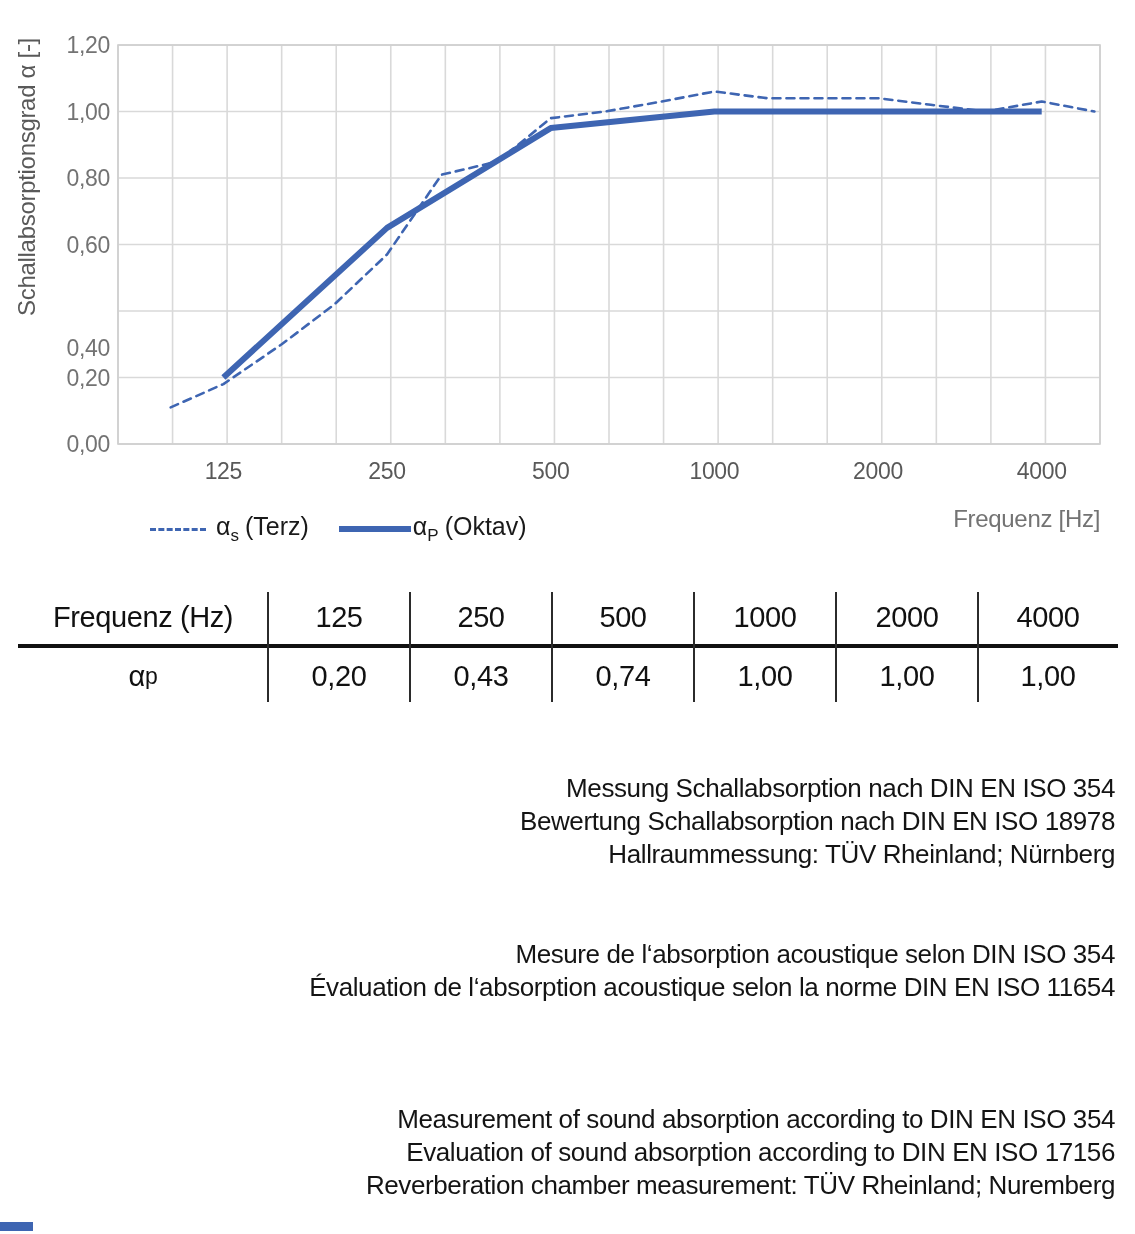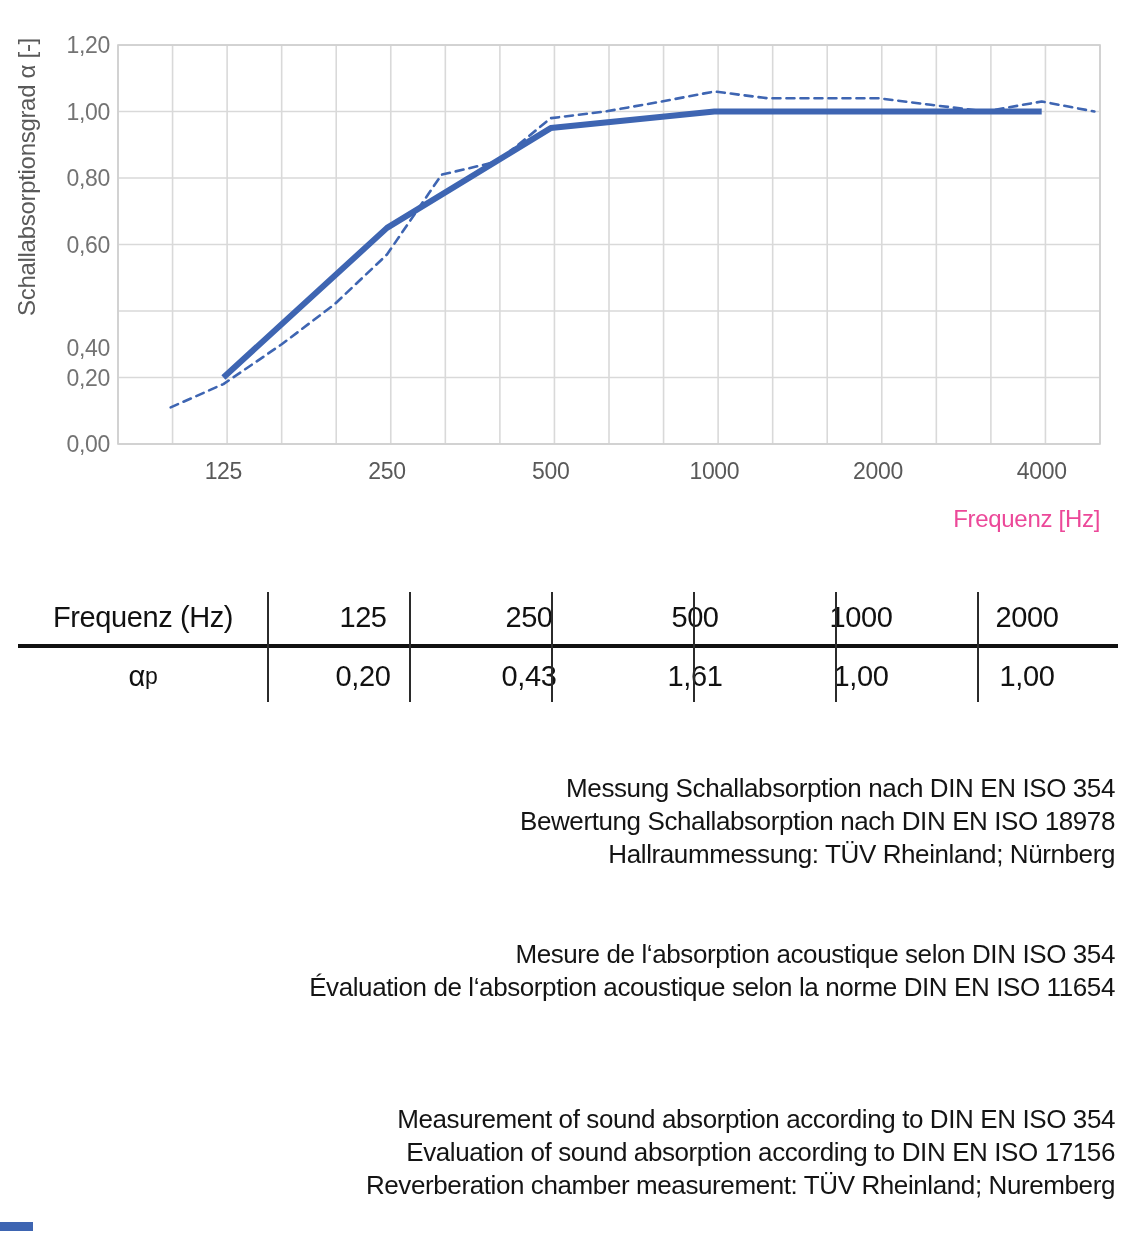--- a/index.html
+++ b/index.html
@@ -15,40 +15,40 @@
   }
   .y-tick{
     position:absolute;width:82px;left:28px;text-align:right;color:#737373;
     font-size:23px;line-height:24px;letter-spacing:-0.3px;
   }
   .x-tick{
     position:absolute;top:458px;transform:translateX(-50%);color:#595959;
     font-size:23px;letter-spacing:-0.3px;
   }
   .x-axis-title{
-    position:absolute;right:35px;top:505px;color:#ec4899;font-size:24px;letter-spacing:-0.3px;
+    position:absolute;right:35px;top:505px;color:#737373;font-size:24px;letter-spacing:-0.3px;
   }
   .legend{
     position:absolute;left:150px;top:508px;height:42px;display:flex;align-items:center;
     color:#1a1a1a;font-size:25px;
   }
   .legend-swatch-dashed{width:56px;height:0;border-top:3px dashed #3E65B2;margin-right:10px;}
   .legend-swatch-solid{width:72px;height:6px;background:#3E65B2;margin-right:2px;}
   .legend-item{display:flex;align-items:center;}
   .legend-item + .legend-item{margin-left:30px;}
   .legend-label{white-space:nowrap;}
   .legend-label sub{font-size:17px;}
   .legend-rest{margin-left:6px;}
   
   .abs-table{
     position:absolute;left:18px;top:590px;width:1100px;height:114px;color:#111;
   }
   .t-grid{
     display:grid;grid-template-columns:250px 142px 142px 142px 142px 142px 140px;
-    position:absolute;left:0;top:0;width:1100px;gap:24px;
+    position:absolute;left:0;top:0;width:1100px;
   }
   .t-cell{
     height:55px;display:flex;align-items:center;justify-content:center;
     font-size:29px;letter-spacing:-0.4px;white-space:nowrap;
   }
   .t-row2 .t-cell{height:56px;}
   .t-row2{top:58px;}
   .t-rule{position:absolute;left:0;top:54px;width:1100px;height:4px;background:#111;}
   .t-vline{position:absolute;top:2px;width:2px;height:110px;background:#2b2b2b;}
   .alpha-sub{font-size:23px;vertical-align:sub;}
@@ -110,40 +110,50 @@
   <div id="xTicks">
       <div class="x-tick" style="left: 223.378px;">125</div>
       <div class="x-tick" style="left: 387.044px;">250</div>
       <div class="x-tick" style="left: 550.711px;">500</div>
       <div class="x-tick" style="left: 714.378px;">1000</div>
       <div class="x-tick" style="left: 878.044px;">2000</div>
       <div class="x-tick" style="left: 1041.71px;">4000</div>
     </div>
   <div class="x-axis-title">Frequenz [Hz]</div>
 
+  <div class="legend">
+    <div class="legend-item">
+      <span class="legend-swatch-dashed"></span>
+      <span class="legend-label"><span>α</span><sub>s</sub><span class="legend-rest">(Terz)</span></span>
+    </div>
+    <div class="legend-item">
+      <span class="legend-swatch-solid"></span>
+      <span class="legend-label"><span>α</span><sub>P</sub><span class="legend-rest">(Oktav)</span></span>
+    </div>
+  </div>
 
   <div class="abs-table">
     <div class="t-grid">
       <div class="t-cell">Frequenz (Hz)</div>
       <div class="t-cell">125</div>
       <div class="t-cell">250</div>
       <div class="t-cell">500</div>
       <div class="t-cell">1000</div>
       <div class="t-cell">2000</div>
       <div class="t-cell">4000</div>
     </div>
     <div class="t-rule"></div>
     <div class="t-grid t-row2">
       <div class="t-cell">
           <span>α</span>
           <span class="alpha-sub">p</span>
         </div>
       <div class="t-cell">0,20</div>
       <div class="t-cell">0,43</div>
-      <div class="t-cell">1,61</div>
+      <div class="t-cell">0,74</div>
       <div class="t-cell">1,00</div>
       <div class="t-cell">1,00</div>
       <div class="t-cell">1,00</div>
     </div>
     <div class="t-vline" style="left:249px"></div>
     <div class="t-vline" style="left:391px"></div>
     <div class="t-vline" style="left:533px"></div>
     <div class="t-vline" style="left:675px"></div>
     <div class="t-vline" style="left:817px"></div>
     <div class="t-vline" style="left:959px"></div>

